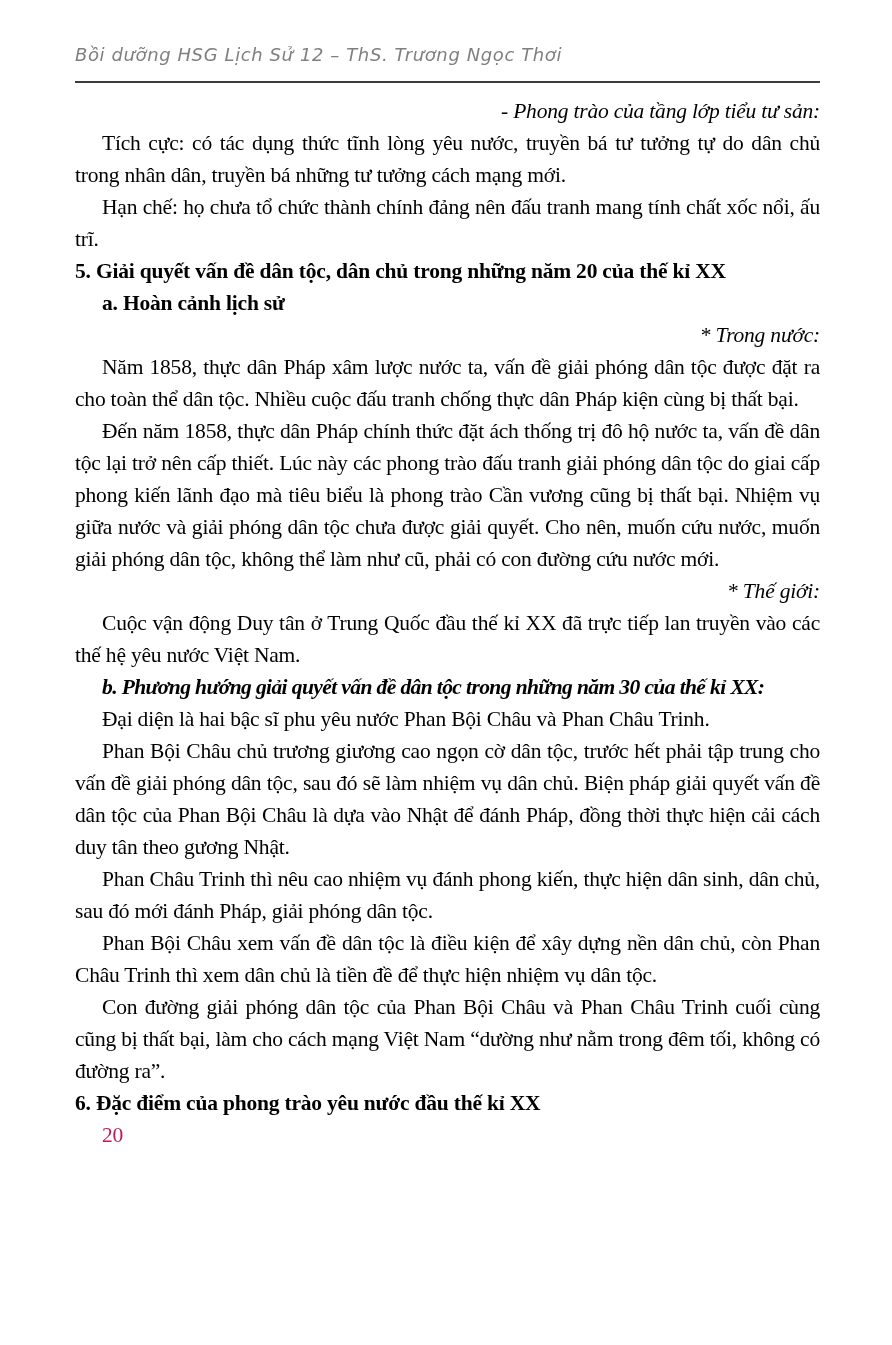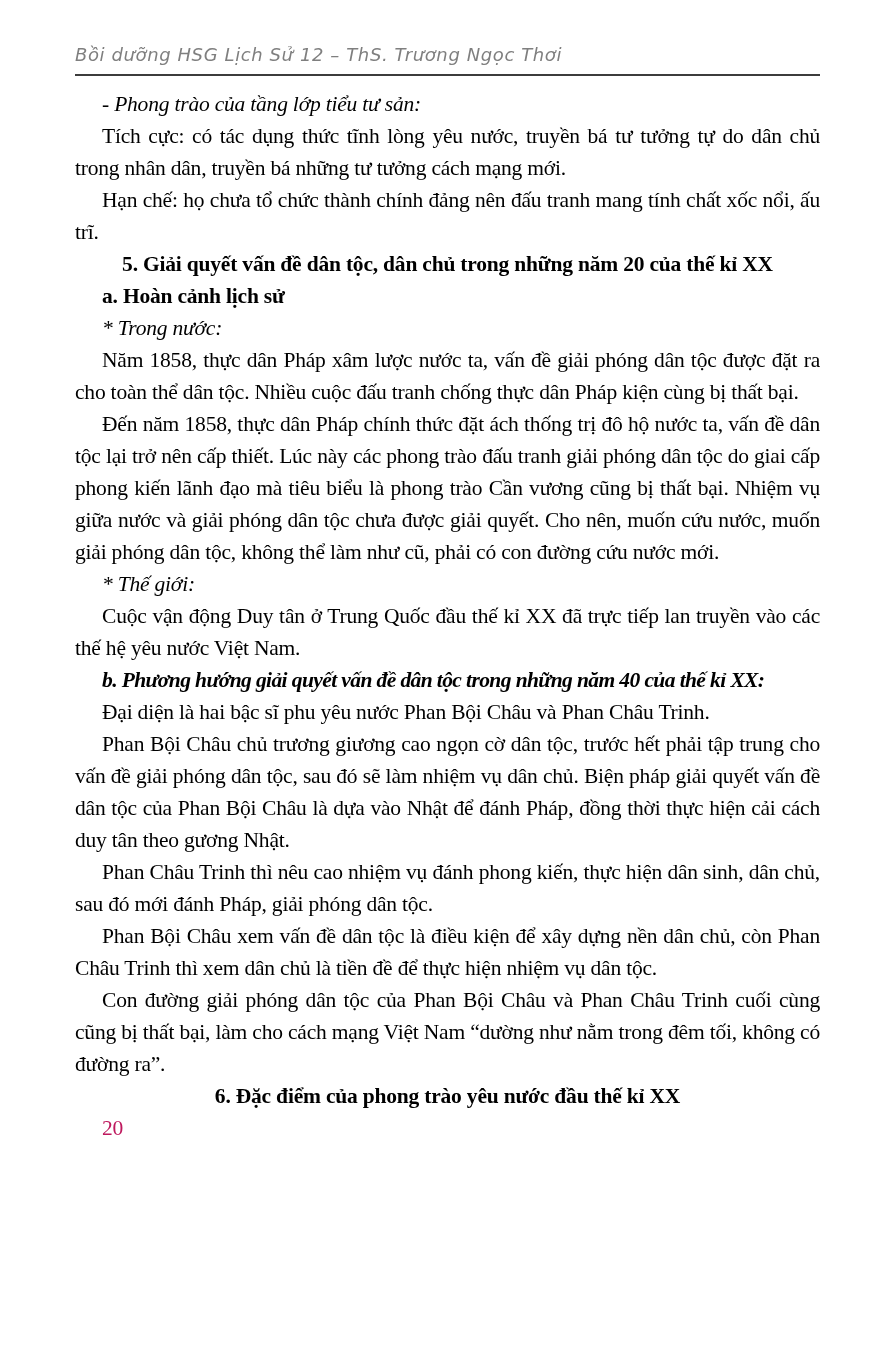--- a/index.html
+++ b/index.html
@@ -16,40 +16,40 @@
     width: 892px;
     height: 1345px;
     padding: 44px 72px 0 75px;
   }
   .running-header {
     font-family: "DejaVu Sans", sans-serif;
     font-style: italic;
     color: #7f7f7f;
     font-size: 18px;
     letter-spacing: 0.6px;
-    padding-bottom: 9px;
+    padding-bottom: 16px;
     border-bottom: 2px solid #3c3c3c;
     margin-bottom: 12px;
   }
   .doc p {
     margin: 0;
     font-size: 21.5px;
     line-height: 32px;
     text-align: justify;
     text-indent: 27px;
     letter-spacing: -0.2px;
   }
   .doc p.b-italic {
     font-style: italic;
-    text-align: left;
+    text-align: right;
   }
   .doc p.b-heading {
     font-weight: bold;
     text-indent: 0;
-    text-align: center;
+    text-align: left;
   }
   .doc p.b-subheading {
     font-weight: bold;
     text-align: left;
   }
   .doc p.b-bolditalic {
     font-weight: bold;
     font-style: italic;
     text-align: left;
     letter-spacing: -0.6px;
@@ -73,21 +73,21 @@
     <p class="b-italic">- Phong trào của tầng lớp tiểu tư sản:</p>
     <p>Tích cực: có tác dụng thức tĩnh lòng yêu nước, truyền bá tư tưởng tự do dân chủ trong nhân dân, truyền bá những tư tưởng cách mạng mới.</p>
     <p>Hạn chế: họ chưa tổ chức thành chính đảng nên đấu tranh mang tính chất xốc nổi, ấu trĩ.</p>
     <p class="b-heading">5. Giải quyết vấn đề dân tộc, dân chủ trong những năm 20 của thế kỉ XX</p>
     <p class="b-subheading">a. Hoàn cảnh lịch sử</p>
     <p class="b-italic">* Trong nước:</p>
     <p>Năm 1858, thực dân Pháp xâm lược nước ta, vấn đề giải phóng dân tộc được đặt ra cho toàn thể dân tộc. Nhiều cuộc đấu tranh chống thực dân Pháp kiện cùng bị thất bại.</p>
     <p>Đến năm 1858, thực dân Pháp chính thức đặt ách thống trị đô hộ nước ta, vấn đề dân tộc lại trở nên cấp thiết. Lúc này các phong trào đấu tranh giải phóng dân tộc do giai cấp phong kiến lãnh đạo mà tiêu biểu là phong trào Cần vương cũng bị thất bại. Nhiệm vụ giữa nước và giải phóng dân tộc chưa được giải quyết. Cho nên, muốn cứu nước, muốn giải phóng dân tộc, không thể làm như cũ, phải có con đường cứu nước mới.</p>
     <p class="b-italic">* Thế giới:</p>
     <p>Cuộc vận động Duy tân ở Trung Quốc đầu thế kỉ XX đã trực tiếp lan truyền vào các thế hệ yêu nước Việt Nam.</p>
-    <p class="b-bolditalic">b. Phương hướng giải quyết vấn đề dân tộc trong những năm 40 của thế kỉ XX:</p>
+    <p class="b-bolditalic">b. Phương hướng giải quyết vấn đề dân tộc trong những năm 30 của thế kỉ XX:</p>
     <p>Đại diện là hai bậc sĩ phu yêu nước Phan Bội Châu và Phan Châu Trinh.</p>
     <p>Phan Bội Châu chủ trương giương cao ngọn cờ dân tộc, trước hết phải tập trung cho vấn đề giải phóng dân tộc, sau đó sẽ làm nhiệm vụ dân chủ. Biện pháp giải quyết vấn đề dân tộc của Phan Bội Châu là dựa vào Nhật để đánh Pháp, đồng thời thực hiện cải cách duy tân theo gương Nhật.</p>
     <p>Phan Châu Trinh thì nêu cao nhiệm vụ đánh phong kiến, thực hiện dân sinh, dân chủ, sau đó mới đánh Pháp, giải phóng dân tộc.</p>
     <p>Phan Bội Châu xem vấn đề dân tộc là điều kiện để xây dựng nền dân chủ, còn Phan Châu Trinh thì xem dân chủ là tiền đề để thực hiện nhiệm vụ dân tộc.</p>
     <p>Con đường giải phóng dân tộc của Phan Bội Châu và Phan Châu Trinh cuối cùng cũng bị thất bại, làm cho cách mạng Việt Nam “dường như nằm trong đêm tối, không có đường ra”.</p>
     <p class="b-heading">6. Đặc điểm của phong trào yêu nước đầu thế kỉ XX</p>
     <p class="page-number">20</p>
   </div>
 
 </div>

